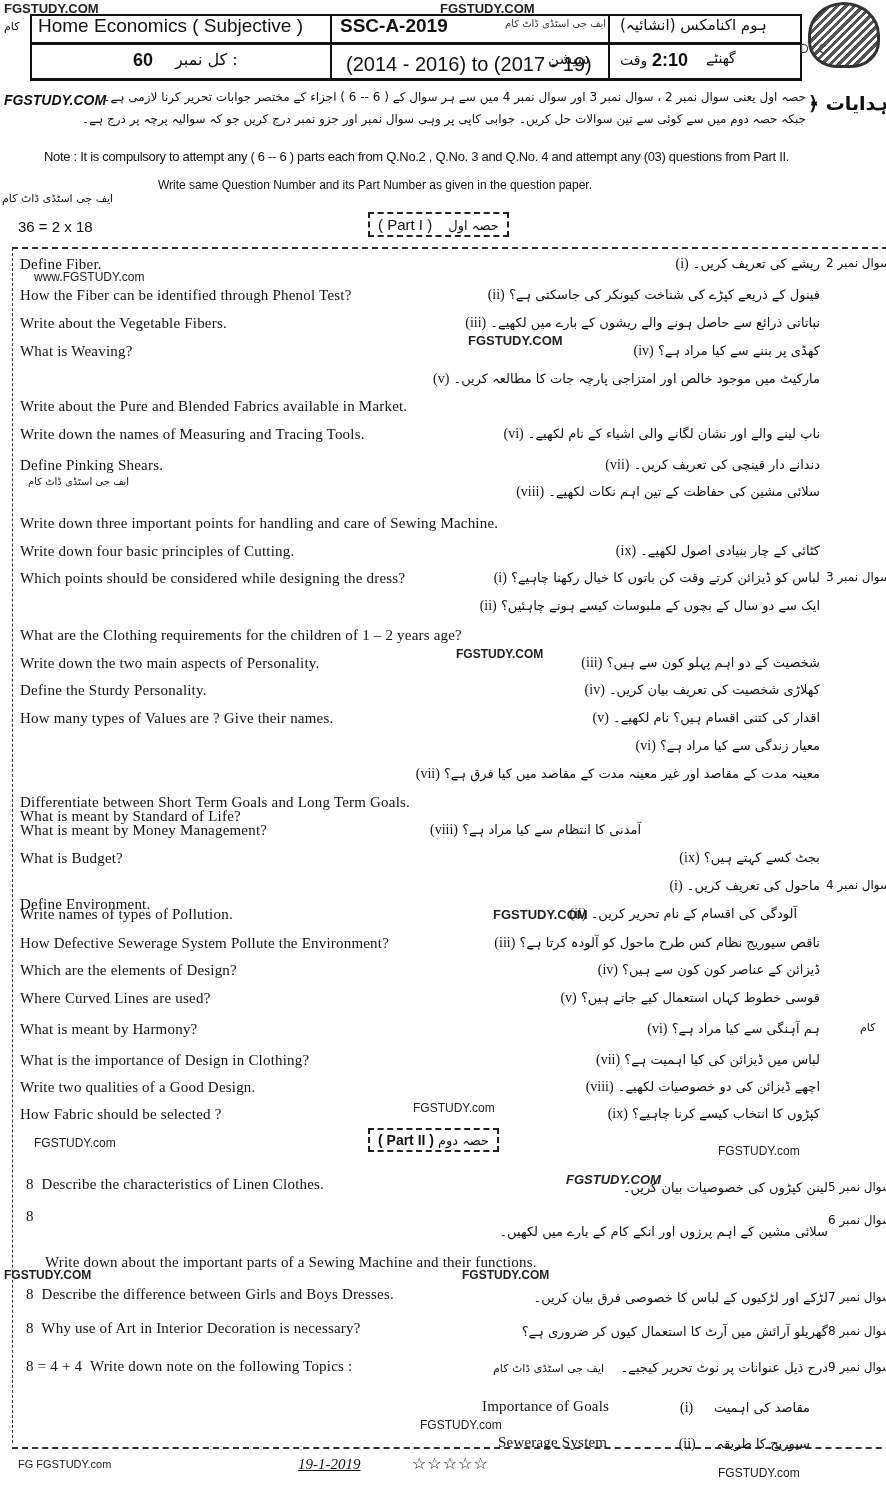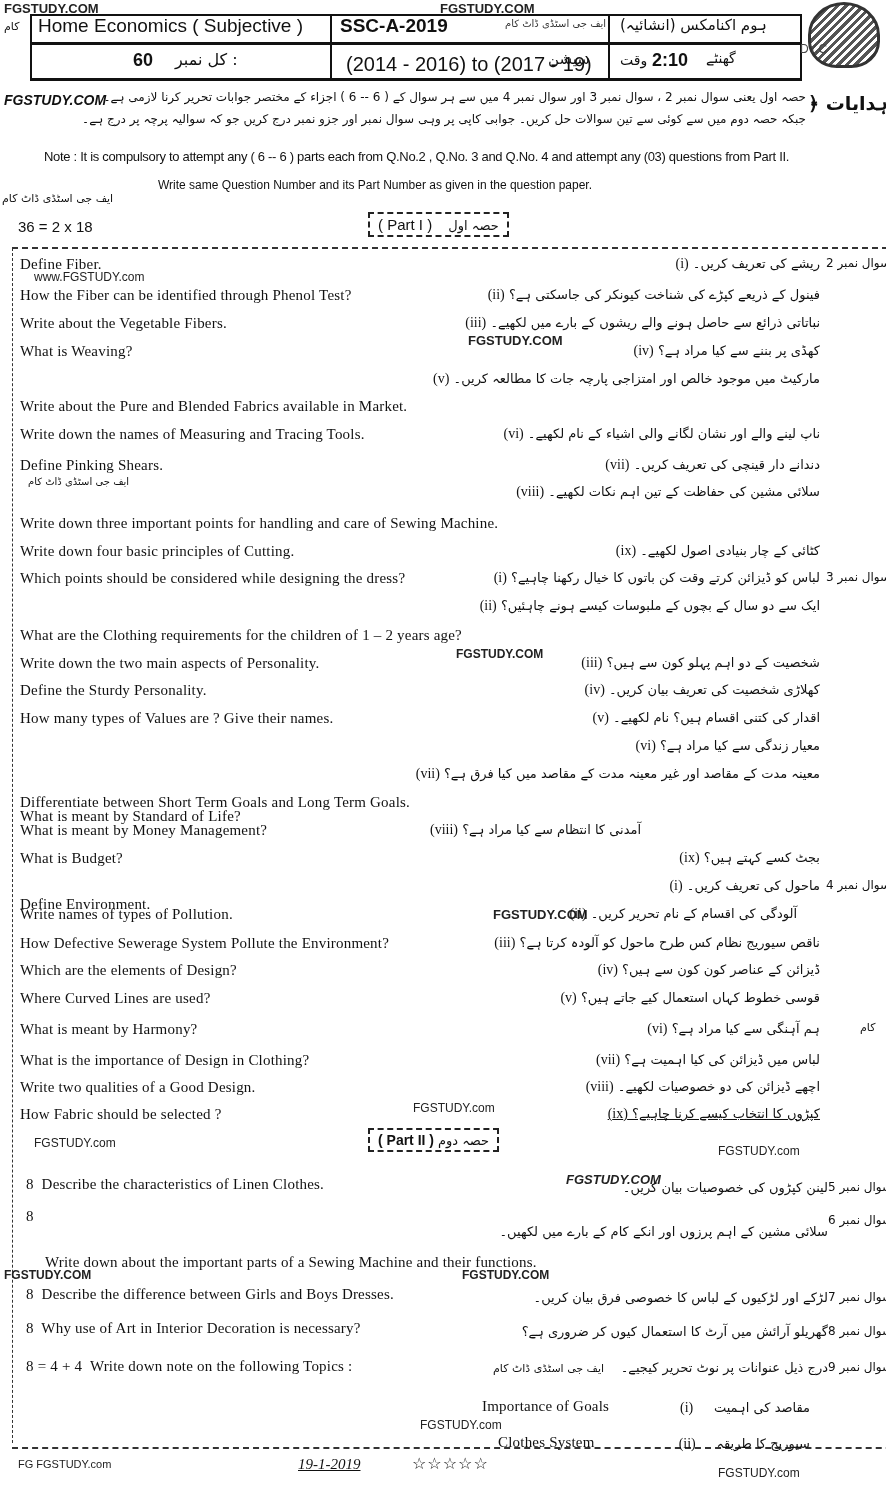--- a/index.html
+++ b/index.html
@@ -128,21 +128,21 @@
 <div class="abs urdu" style="left:430px;top:878px;width:390px;text-align:right;"><span>ماحول کی تعریف کریں۔</span> <span class="num">(i)</span></div>
 <div class="abs urdu" style="left:826px;top:878px;font-size:12px;">سوال نمبر 4</div>
 <div class="abs urdu" style="left:407px;top:906px;width:390px;text-align:right;"><span>آلودگی کی اقسام کے نام تحریر کریں۔</span> <span class="num">(ii)</span></div>
 <div class="abs urdu" style="left:430px;top:935px;width:390px;text-align:right;"><span>ناقص سیوریج نظام کس طرح ماحول کو آلودہ کرتا ہے؟</span> <span class="num">(iii)</span></div>
 <div class="abs urdu" style="left:430px;top:962px;width:390px;text-align:right;"><span>ڈیزائن کے عناصر کون کون سے ہیں؟</span> <span class="num">(iv)</span></div>
 <div class="abs urdu" style="left:430px;top:990px;width:390px;text-align:right;"><span>قوسی خطوط کہاں استعمال کیے جاتے ہیں؟</span> <span class="num">(v)</span></div>
 <div class="abs urdu" style="left:430px;top:1021px;width:390px;text-align:right;"><span>ہم آہنگی سے کیا مراد ہے؟</span> <span class="num">(vi)</span></div>
 <div class="abs urdu" style="left:860px;top:1021px;font-size:11px;">کام</div>
 <div class="abs urdu" style="left:430px;top:1052px;width:390px;text-align:right;"><span>لباس میں ڈیزائن کی کیا اہمیت ہے؟</span> <span class="num">(vii)</span></div>
 <div class="abs urdu" style="left:430px;top:1079px;width:390px;text-align:right;"><span>اچھے ڈیزائن کی دو خصوصیات لکھیے۔</span> <span class="num">(viii)</span></div>
-<div class="abs urdu" style="left:430px;top:1106px;width:390px;text-align:right;text-decoration:underline;"><span>کپڑوں کا انتخاب کیسے کرنا چاہیے؟</span> <span class="num">(ix)</span></div>
+<div class="abs urdu" style="left:430px;top:1106px;width:390px;text-align:right;"><span>کپڑوں کا انتخاب کیسے کرنا چاہیے؟</span> <span class="num">(ix)</span></div>
 
 <div class="partbox" style="left:368px;top:1128px;font-weight:bold;font-size:14px;">
   <span>( Part II )</span>
   <span class="urdu" style="font-weight:normal;">حصہ دوم</span>
 </div>
 
 <div class="abs q" style="left:26px;top:1176px;"><span>8</span>&nbsp; <span>Describe the characteristics of Linen Clothes.</span></div>
 <div class="abs wmb" style="left:566px;top:1172px;font-style:italic;">FGSTUDY.COM</div>
 <div class="abs urdu" style="left:560px;top:1180px;width:268px;text-align:right;">لینن کپڑوں کی خصوصیات بیان کریں۔</div>
 <div class="abs urdu" style="left:828px;top:1180px;font-size:12px;">سوال نمبر 5</div>
@@ -162,19 +162,19 @@
 <div class="abs urdu" style="left:500px;top:1324px;width:328px;text-align:right;">گھریلو آرائش میں آرٹ کا استعمال کیوں کر ضروری ہے؟</div>
 <div class="abs urdu" style="left:828px;top:1324px;font-size:12px;">سوال نمبر 8</div>
 
 <div class="abs q" style="left:26px;top:1358px;"><span>8 = 4 + 4</span>&nbsp; <span>Write down note on the following Topics :</span></div>
 <div class="abs urdu" style="left:440px;top:1360px;width:388px;text-align:right;"><span>درج ذیل عنوانات پر نوٹ تحریر کیجیے۔</span>&nbsp;&nbsp;&nbsp; <span style="font-size:11px;">ایف جی اسٹڈی ڈاٹ کام</span></div>
 <div class="abs urdu" style="left:828px;top:1360px;font-size:12px;">سوال نمبر 9</div>
 
 <div class="abs q" style="left:482px;top:1398px;">Importance of Goals</div>
 <div class="abs urdu" style="left:660px;top:1400px;width:150px;text-align:right;"><span>مقاصد کی اہمیت</span>&nbsp;&nbsp;&nbsp;&nbsp; <span class="num">(i)</span></div>
 <div class="abs wm" style="left:420px;top:1418px;">FGSTUDY.com</div>
-<div class="abs q" style="left:498px;top:1434px;">Clothes System</div>
+<div class="abs q" style="left:498px;top:1434px;">Sewerage System</div>
 <div class="abs urdu" style="left:660px;top:1436px;width:150px;text-align:right;"><span>سیوریج کا طریقہ</span>&nbsp;&nbsp;&nbsp;&nbsp; <span class="num">(ii)</span></div>
 
 <div class="abs wm" style="left:18px;top:1458px;font-size:11px;">FG FGSTUDY.com</div>
 <div class="abs" style="left:298px;top:1456px;font-size:15px;font-style:italic;text-decoration:underline;">19-1-2019</div>
 <div class="abs" style="left:412px;top:1454px;font-size:16px;letter-spacing:1px;">☆☆☆☆☆</div>
 <div class="abs wm" style="left:718px;top:1466px;">FGSTUDY.com</div>
 
 </body></html>

